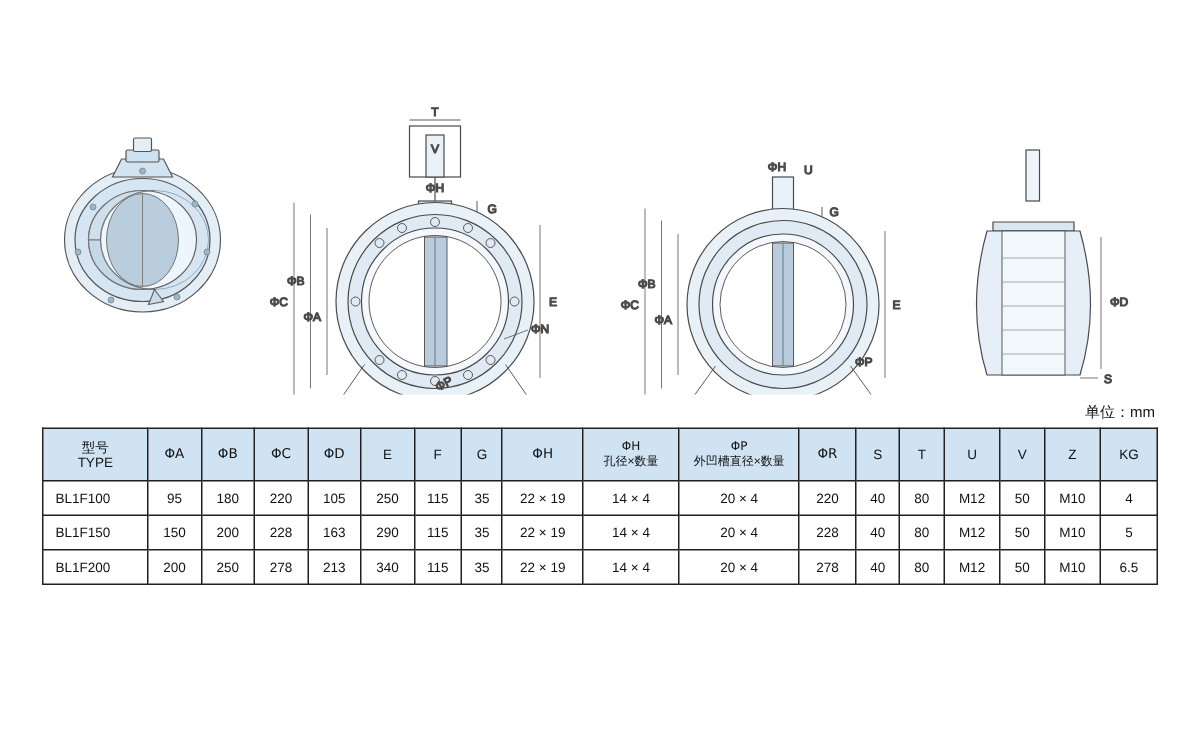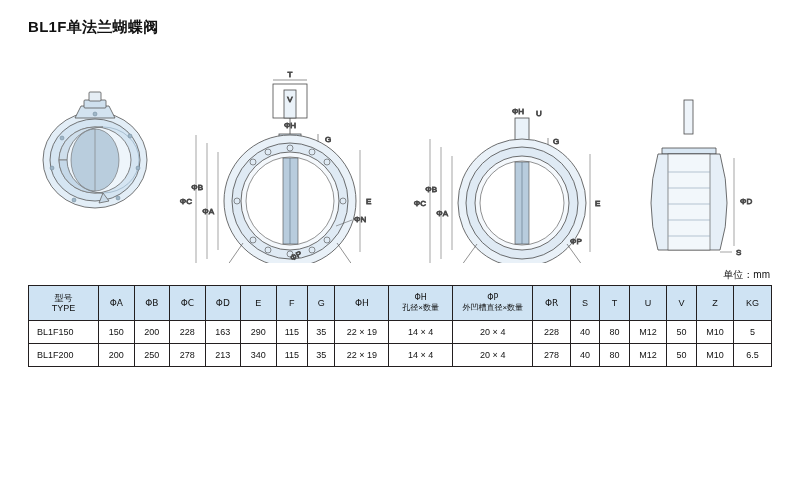--- a/index.html
+++ b/index.html
@@ -79,21 +79,20 @@
   }
   svg text {
     font-family: "Liberation Sans", sans-serif;
   }
 </style>
 </head>
 <body>
 
 <div class="page">
 
-  <div class="title">BL1F单法兰蝴蝶阀</div>
 
   <div class="drawings">
     <svg width="800" height="225" viewBox="0 0 800 225">
       <g fill="none" stroke="#4a4a4a" stroke-width="0.8">
 
         <g>
           <ellipse cx="95" cy="122" rx="52" ry="48" fill="#e3eef7" stroke="#555"></ellipse>
           <ellipse cx="95" cy="122" rx="45" ry="41" fill="#d5e5f2" stroke="#555"></ellipse>
           <ellipse cx="95" cy="122" rx="36" ry="33" fill="#eef5fb" stroke="#666"></ellipse>
           <ellipse cx="103" cy="122" rx="36" ry="33" fill="none" stroke="#8aa4b8" stroke-width="0.6"></ellipse>
@@ -259,20 +258,40 @@
         <th class="sym" style="width:36px;">ΦR</th>
         <th style="width:28px;">S</th>
         <th style="width:28px;">T</th>
         <th style="width:36px;">U</th>
         <th style="width:28px;">V</th>
         <th style="width:36px;">Z</th>
         <th style="width:36px;">KG</th>
       </tr>
     </thead>
     <tbody>
+      <tr>
+        <td>BL1F100</td>
+        <td>95</td>
+        <td>180</td>
+        <td>220</td>
+        <td>105</td>
+        <td>250</td>
+        <td>115</td>
+        <td>35</td>
+        <td>22 × 19</td>
+        <td>14 × 4</td>
+        <td>20 × 4</td>
+        <td>220</td>
+        <td>40</td>
+        <td>80</td>
+        <td>M12</td>
+        <td>50</td>
+        <td>M10</td>
+        <td>4</td>
+      </tr>
       <tr>
         <td>BL1F150</td>
         <td>150</td>
         <td>200</td>
         <td>228</td>
         <td>163</td>
         <td>290</td>
         <td>115</td>
         <td>35</td>
         <td>22 × 19</td>

